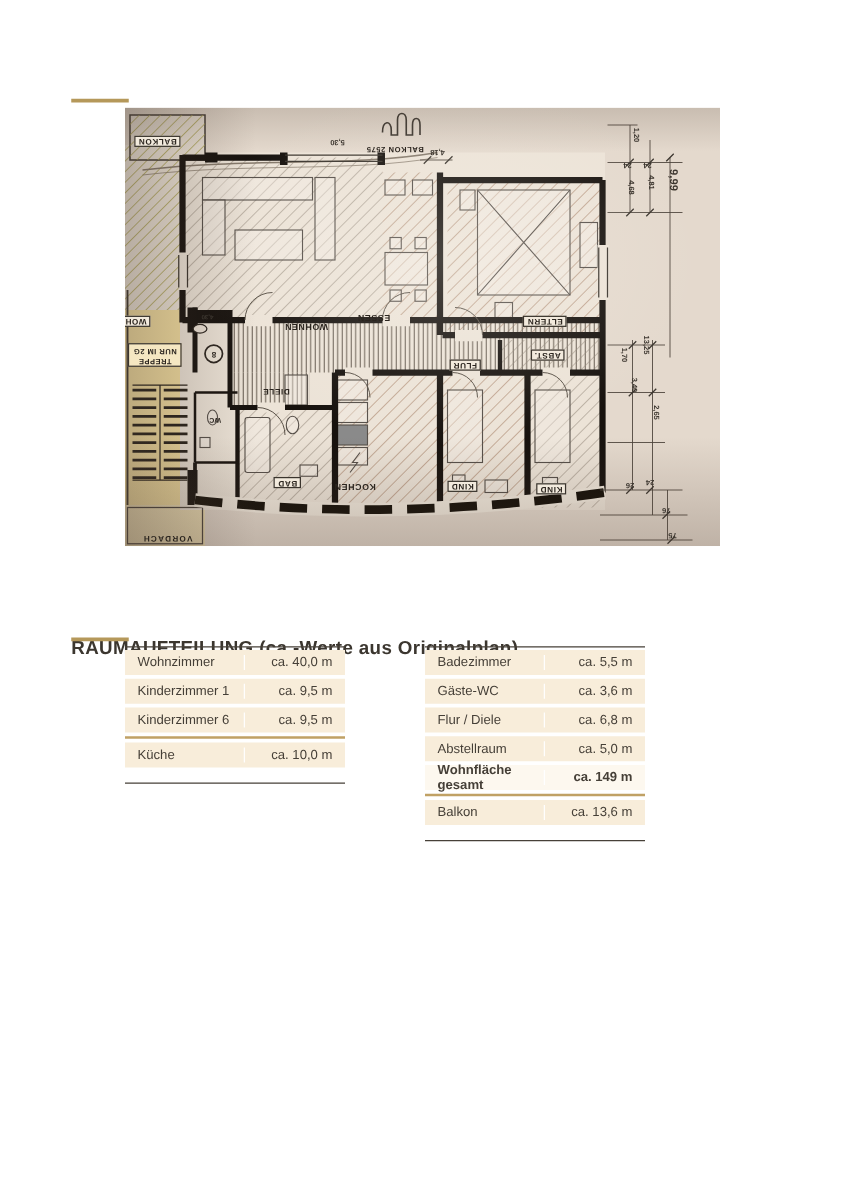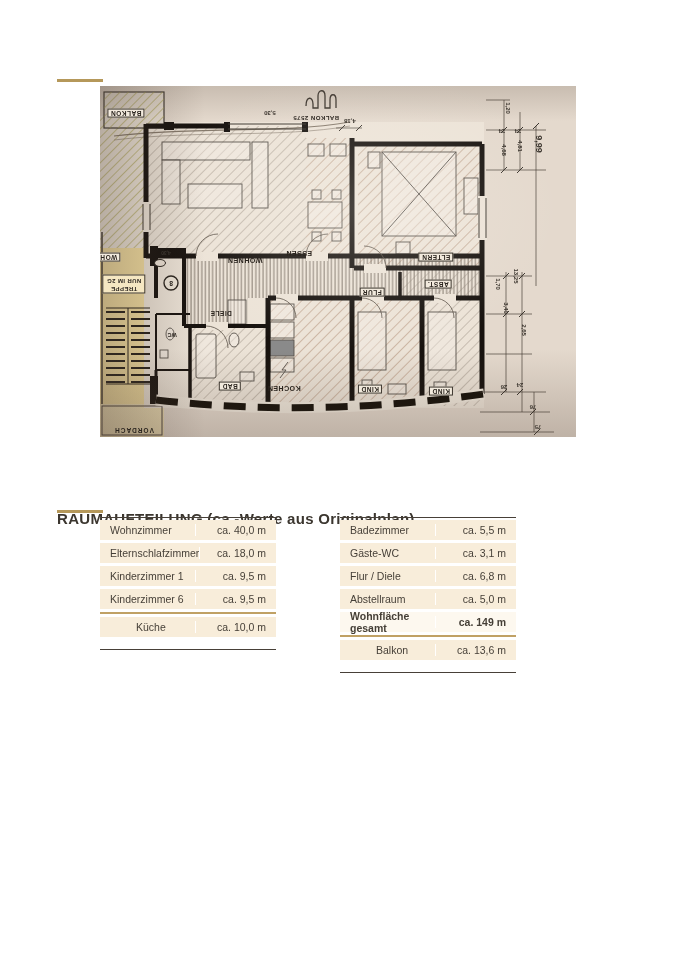--- a/index.html
+++ b/index.html
@@ -20,21 +20,21 @@
   .treppebox{position:absolute;left:24px;top:198px;transform:translate(-50%,-50%) rotate(180deg);
              background:#f5e7c2;border:1px solid #3b352e;padding:1px 3px;text-align:center;
              font-weight:bold;font-size:6px;letter-spacing:.4px;color:#2b251f;line-height:1.25;}
   .caption{position:absolute;left:0;right:0;top:441px;text-align:center;font-size:9px;
            color:#6d6359;letter-spacing:.1px;}
   .rtable{position:absolute;top:517px;width:176px;border-top:1px solid #474038;
           border-bottom:1px solid #474038;padding-top:2px;}
   .rtable.lt{left:100px;} .rtable.rt{left:340px;}
   .trow{height:20px;margin-bottom:3px;background:#f8edda;display:flex;align-items:center;
         font-size:10.5px;color:#453f37;}
-  .trow:last-child{margin-bottom:12px;padding-left:26px;}
+  .trow:last-child{margin-bottom:12px;}
   .trow .lbl{flex:1;padding-left:10px;}
   .trow .val{width:70px;text-align:right;padding-right:10px;border-left:1px solid rgba(255,255,255,.95);}
   .trow.total{background:#fdf8ef;font-weight:bold;}
   .sep{height:2px;background:#c0a165;margin:0 0 3px 0;}
 </style>
 </head>
 <body>
 
 <div class="page">
 
@@ -270,24 +270,20 @@
 
   <div class="heading" style="top:510px;">RAUMAUFTEILUNG (ca.-Werte aus Originalplan)</div>
   <div class="rule" style="top:510px;"></div>
 
   <div class="rtable lt">
     <div class="trow">
         <span class="lbl">Wohnzimmer</span>
         <span class="val">ca. 40,0 m</span>
       </div>
     <div class="trow">
-        <span class="lbl">Elternschlafzimmer</span>
-        <span class="val">ca. 18,0 m</span>
-      </div>
-    <div class="trow">
         <span class="lbl">Kinderzimmer 1</span>
         <span class="val">ca. 9,5 m</span>
       </div>
     <div class="trow">
         <span class="lbl">Kinderzimmer 6</span>
         <span class="val">ca. 9,5 m</span>
       </div>
     <div class="sep"></div>
     <div class="trow">
         <span class="lbl">Küche</span>
@@ -295,21 +291,21 @@
       </div>
   </div>
 
   <div class="rtable rt">
     <div class="trow">
         <span class="lbl">Badezimmer</span>
         <span class="val">ca. 5,5 m</span>
       </div>
     <div class="trow">
         <span class="lbl">Gäste-WC</span>
-        <span class="val">ca. 3,1 m</span>
+        <span class="val">ca. 3,6 m</span>
       </div>
     <div class="trow">
         <span class="lbl">Flur / Diele</span>
         <span class="val">ca. 6,8 m</span>
       </div>
     <div class="trow">
         <span class="lbl">Abstellraum</span>
         <span class="val">ca. 5,0 m</span>
       </div>
     <div class="trow total">

